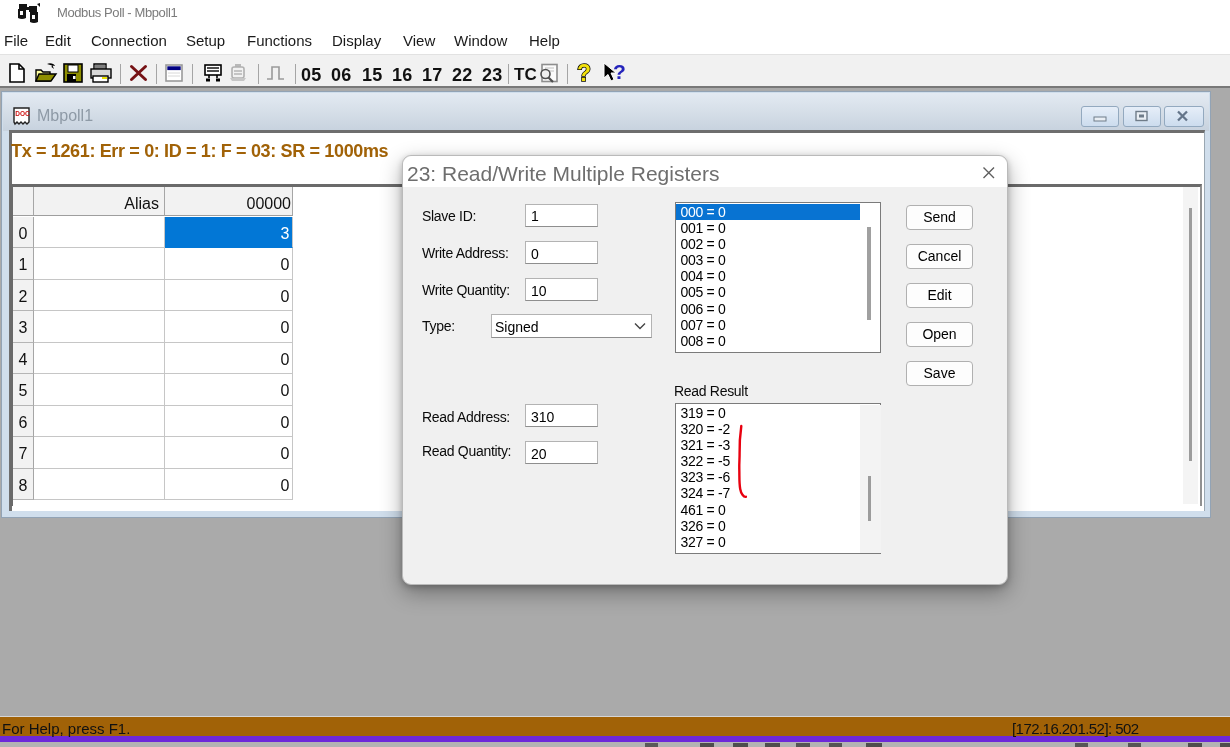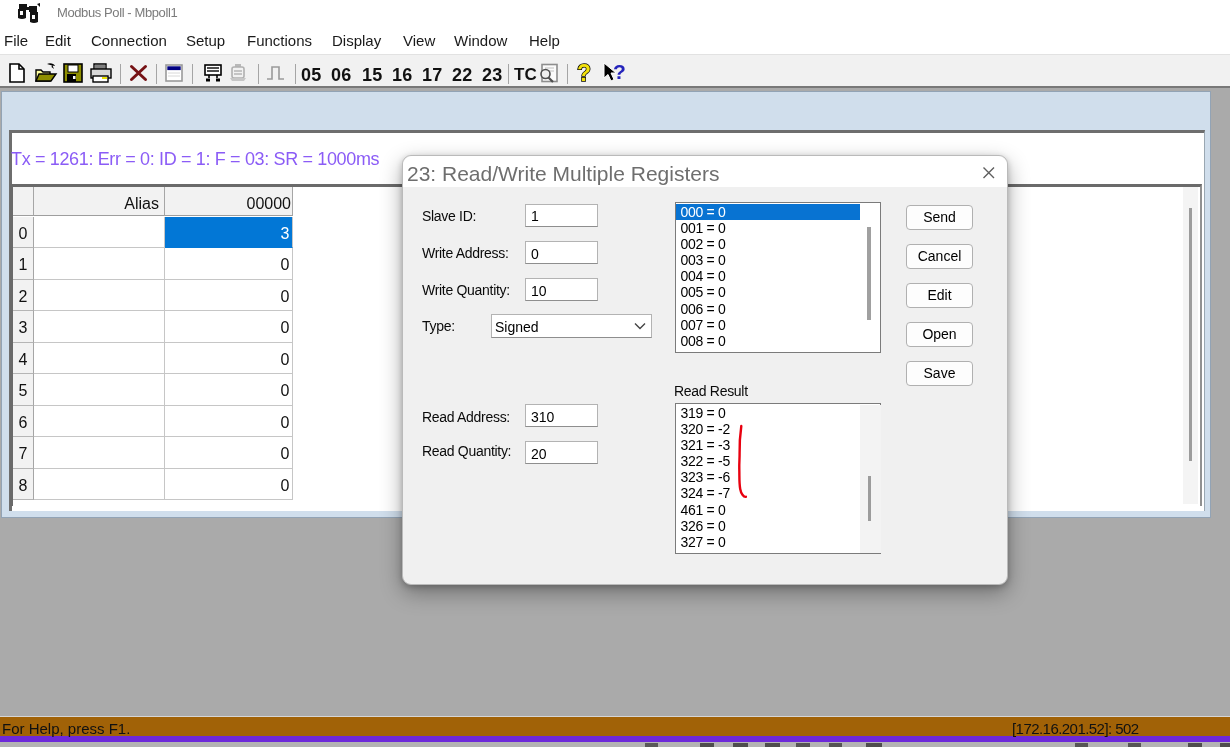--- a/index.html
+++ b/index.html
@@ -15,21 +15,21 @@
 #toolbar { left:0; top:54px; width:1230px; height:34px; background:#f1f1f1; border-top:1px solid #e2e2e2; border-bottom:2px solid #787878; }
 .tsep { position:absolute; top:9px; width:1px; height:20px; background:#a5a5a5; }
 .tnum { position:absolute; top:10px; font-size:18px; font-weight:bold; color:#111; letter-spacing:0.2px; }
 
 
 #child { left:1px; top:91px; width:1210px; height:427px; background:#d0deec; border:1px solid #92a3b5; }
 #child-title { left:1px; top:1px; width:1206px; height:38px; background:linear-gradient(180deg,#e3eaf2 0%,#d4dde7 55%,#c7d2de 100%); }
 #child-title-text { left:34px; top:14px; font-size:16px; color:#8e9aa6; }
 .cbtn { position:absolute; top:13px; height:21px; background:linear-gradient(180deg,#e6eef8,#ccdcee); border:1px solid #93a9bf; border-radius:3px; }
 #child-content { left:7px; top:38px; width:1196px; height:381px; background:#ffffff; border-top:3px solid #6e6e6e; border-left:3px solid #6e6e6e; border-right:1px solid #9aa7b2; }
-#tx-line { left:-1px; top:16px; font-size:18px; font-weight:normal; color:#8b5cf6; letter-spacing:-0.35px; }
+#tx-line { left:-1px; top:8px; font-size:18px; font-weight:bold; color:#a16207; letter-spacing:-0.35px; }
 
 
 #gridpanel { left:10px; top:184px; width:1192px; height:322px; background:#ffffff; border-top:3px solid #6a6a6a; border-left:3px solid #6a6a6a; border-right:2px solid #919191; }
 .ghead { position:absolute; top:0; height:29px; background:#f2f2f2; border-right:1px solid #a6a6a6; border-bottom:1px solid #9e9e9e; font-size:16px; color:#111; text-align:right; padding:8px 5px 0 0; }
 .grhd { position:absolute; width:21px; height:31.5px; background:#f2f2f2; border-right:1px solid #a6a6a6; border-bottom:1px solid #b5b5b5; font-size:16px; color:#111; text-align:center; padding-top:8px; }
 .gcell { position:absolute; height:31.5px; border-right:1px solid #c6c6c6; border-bottom:1px solid #c6c6c6; font-size:16px; color:#111; text-align:right; padding:8px 2.5px 0 0; }
 #gtrack { right:2px; top:0px; width:15px; height:317px; background:#f4f4f4; }
 #gthumb { left:1175.5px; top:21px; width:3px; height:253px; background:#9c9c9c; }
 
 
@@ -163,20 +163,36 @@
     <text x="3" y="19" font-size="23" font-weight="bold" fill="#f2e10c" stroke="#000" stroke-width="1.5" paint-order="stroke" font-family="Liberation Sans">?</text>
   </svg>
 
   <svg class="abs" style="left:602px;top:6px" width="26" height="24" viewBox="0 0 26 24">
     <path d="M2 2 L2 17 L6 13.5 L9 20 L12 18.5 L9 12 L14 12 Z" fill="#000" stroke="#fff" stroke-width="1"></path>
     <text x="11" y="18" font-size="21" font-weight="bold" fill="#2524bb" font-family="Liberation Sans">?</text>
   </svg>
 </div>
 
 <div class="abs" id="child">
+  <div class="abs" id="child-title">
+    <svg class="abs" style="left:9px;top:14px" width="19" height="19" viewBox="0 0 19 19">
+      <path d="M2 1 L17 1 L17 15 L15 17 L13 15 L11 17 L9 15 L7 17 L5 15 L3 17 L2 15 Z" fill="#fff" stroke="#222" stroke-width="1.4"></path>
+      <text x="3.2" y="8.5" font-size="6.5" font-weight="bold" fill="#cc1111">DOC</text>
+    </svg>
+    <div class="abs" id="child-title-text">Mbpoll1</div>
+    <div class="cbtn" style="left:1078px;width:38px"></div>
+    <div class="cbtn" style="left:1120px;width:38px"></div>
+    <div class="cbtn" style="left:1161px;width:40px"></div>
+    <svg class="abs" style="left:1078px;top:13px" width="123" height="21" viewBox="0 0 123 21">
+      <rect x="13" y="11" width="12" height="4" fill="#e9eef4" stroke="#6f7c89" stroke-width="1"></rect>
+      <rect x="55" y="5.5" width="11" height="9" fill="#e9eef4" stroke="#6f7c89" stroke-width="1.4"></rect>
+      <rect x="58" y="8.5" width="5" height="3" fill="#6f7c89"></rect>
+      <path d="M97 5.5 L106 14.5 M106 5.5 L97 14.5" stroke="#64758a" stroke-width="2.3"></path>
+    </svg>
+  </div>
   <div class="abs" id="child-content">
     <div class="abs" id="tx-line">Tx = 1261: Err = 0: ID = 1: F = 03: SR = 1000ms</div>
   </div>
 </div>
 
 <div class="abs" id="gridpanel">
   <div class="ghead" style="left:0;width:21px"></div>
   <div class="ghead" style="left:21px;width:131px">Alias</div>
   <div class="ghead" style="left:152px;width:128px;padding-right:1px">00000</div>
   <div class="grhd" style="left:0;top:29.5px">0</div>

